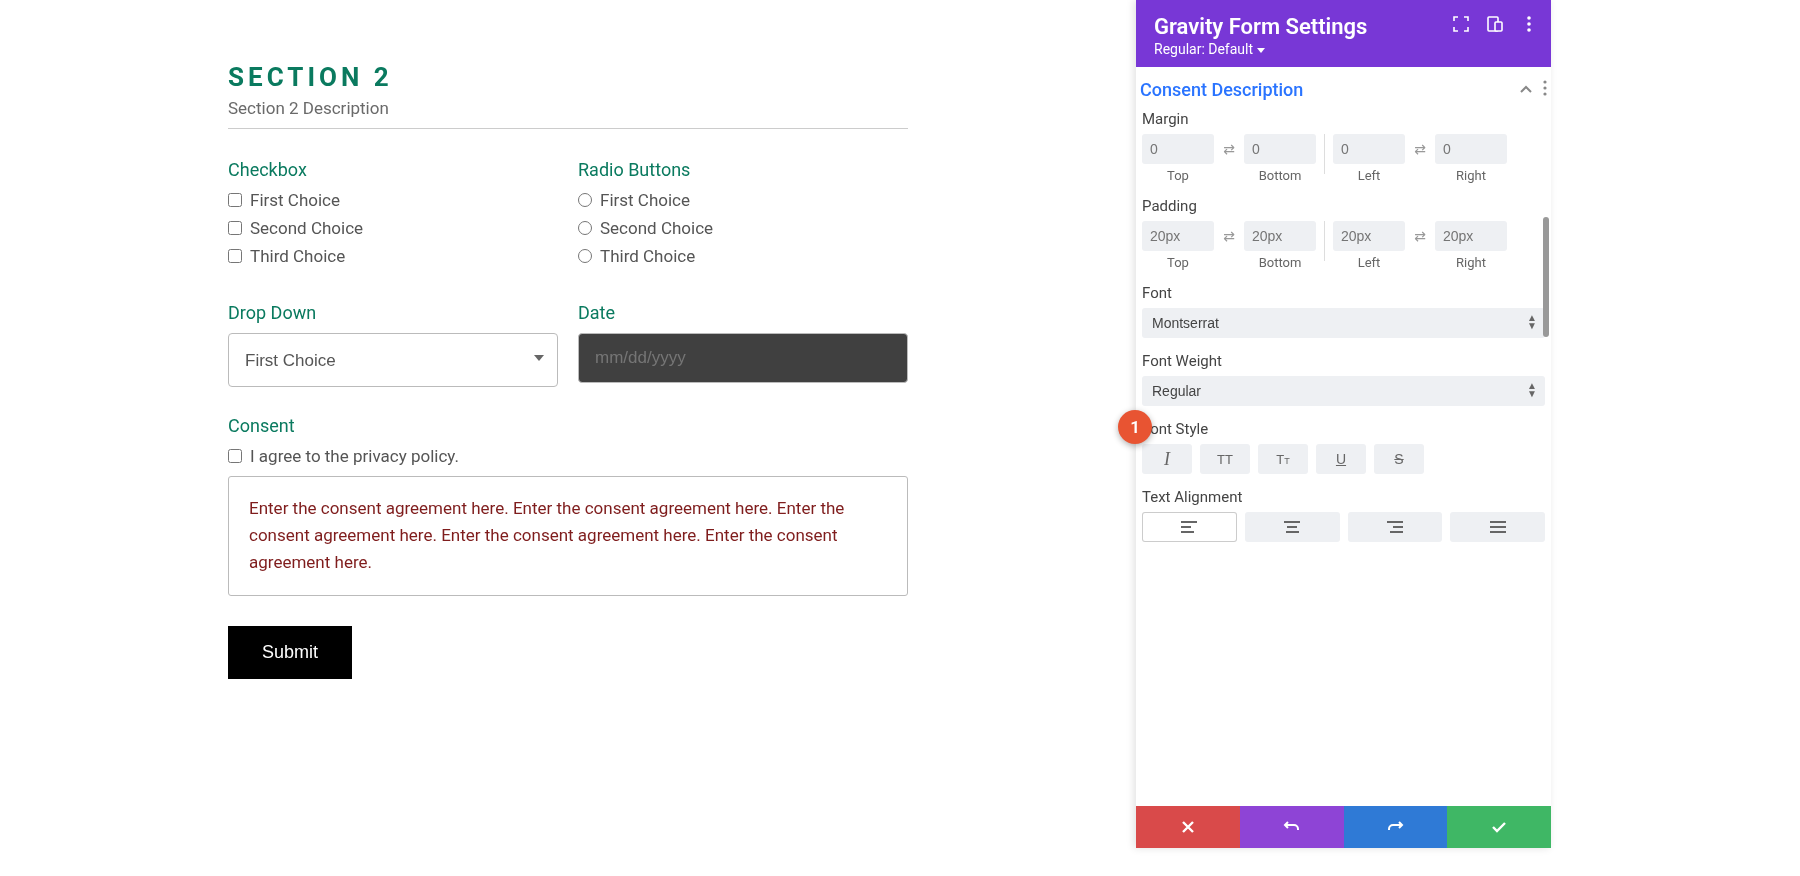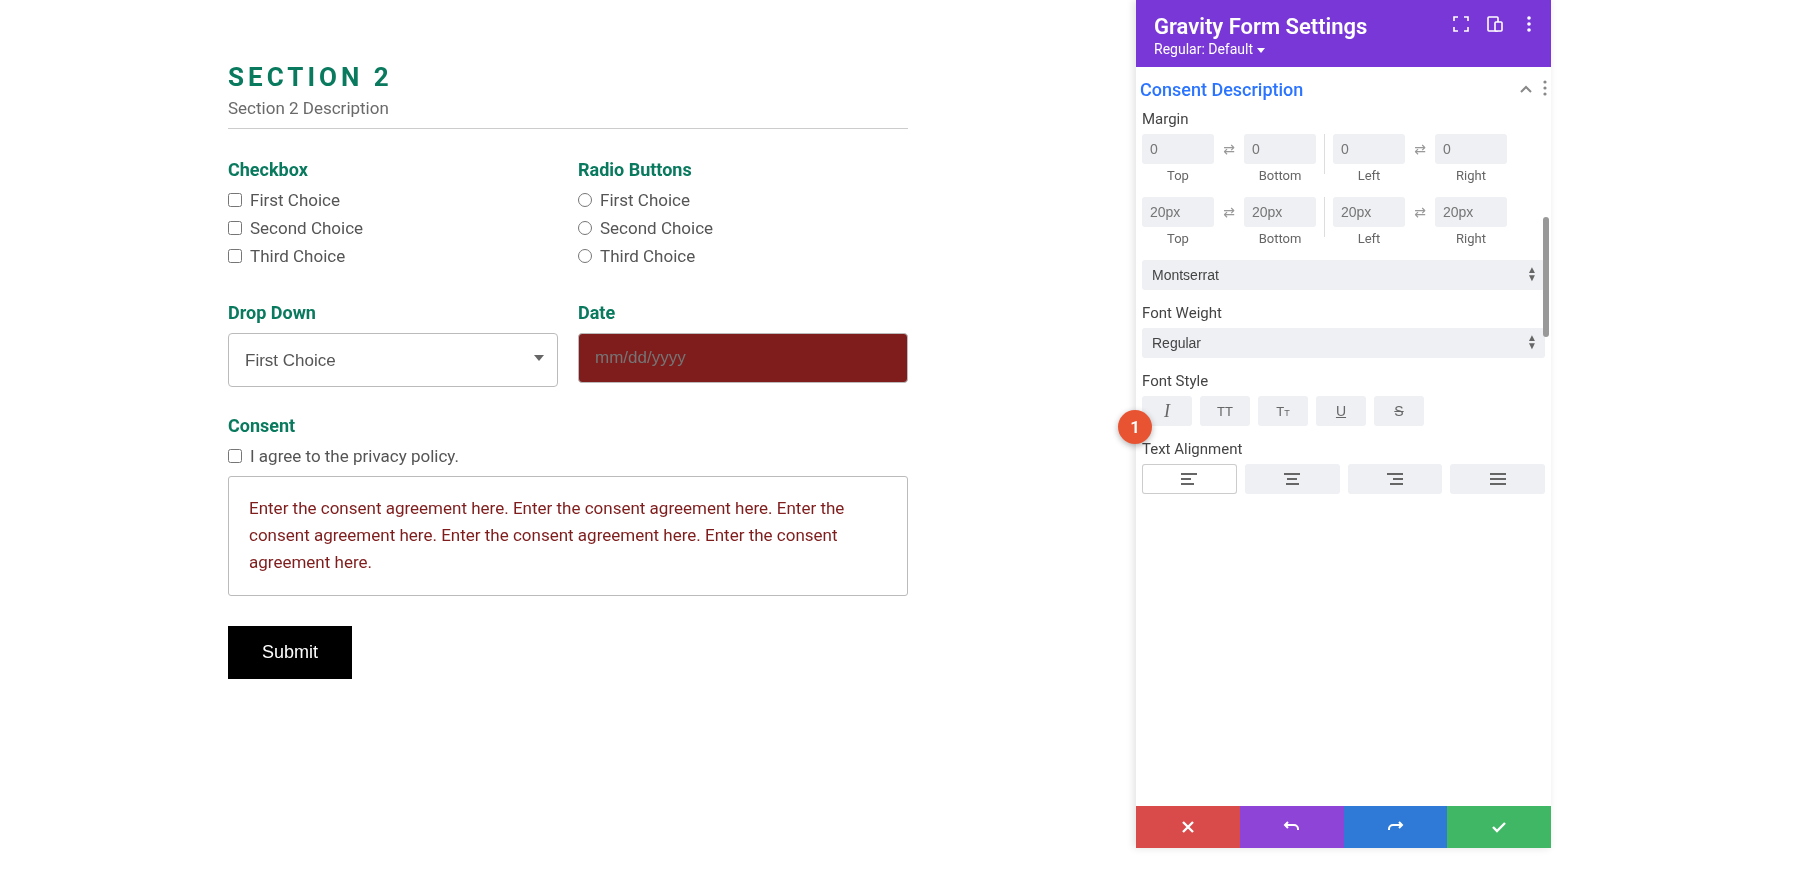--- a/index.html
+++ b/index.html
@@ -5,28 +5,28 @@
 * { box-sizing: border-box; margin: 0; padding: 0; }
 body { font-family: -apple-system, BlinkMacSystemFont, "Segoe UI", Roboto, Arial, sans-serif; background: #fff; width: 1800px; height: 876px; overflow: hidden; position: relative; }
 
 .main-area { position: absolute; left: 0; top: 0; width: 1136px; height: 876px; padding: 30px 228px 30px 228px; margin-top: 32px; }
 .section-title { color: #0a7a5f; font-size: 26px; font-weight: 700; letter-spacing: 4px; margin-bottom: 6px; }
 .section-desc { color: #6a6a6a; font-size: 17px; margin-bottom: 10px; }
 .hr { border-top: 1px solid #ccc; margin-bottom: 30px; }
 
 .form-row { display: flex; gap: 20px; margin-bottom: 28px; }
 .form-col { flex: 1; }
-.field-label { color: #0a7a5f; font-size: 18px; font-weight: 700; margin-bottom: 10px; }
+.field-label { color: #0a7a5f; font-size: 18px; font-weight: 400; margin-bottom: 10px; }
 .choice-item { display: flex; align-items: center; gap: 8px; margin-bottom: 8px; font-size: 17px; color: #555; }
 .choice-item input[type="checkbox"], .choice-item input[type="radio"] { width: 14px; height: 14px; }
 
 .select-wrap { position: relative; }
 .select-input { width: 100%; height: 54px; border: 1px solid #bbb; border-radius: 4px; padding: 0 16px; font-size: 17px; color: #555; background: #fff; appearance: none; }
 .select-caret { position: absolute; right: 14px; top: 22px; pointer-events: none; border-left: 5px solid transparent; border-right: 5px solid transparent; border-top: 6px solid #666; }
-.date-input { width: 100%; max-width: 440px; height: 50px; border: 1px solid #bbb; border-radius: 4px; padding: 0 16px; font-size: 17px; color: #999; background: #7f1d1d; }
+.date-input { width: 100%; max-width: 440px; height: 50px; border: 1px solid #bbb; border-radius: 4px; padding: 0 16px; font-size: 17px; color: #999; background: #404040; }
 
 .consent-box { border: 1px solid #bbb; border-radius: 3px; padding: 18px 20px; font-size: 17px; color: #7f1d1d; line-height: 1.6; margin-top: 10px; }
 .submit-btn { background: #000; color: #fff; font-size: 18px; padding: 16px 34px; border: none; cursor: pointer; margin-top: 30px; }
 
 .badge-circle { position: absolute; left: 1118px; top: 410px; width: 34px; height: 34px; background: #e85432; color: #fff; border-radius: 50%; display: flex; align-items: center; justify-content: center; font-size: 17px; font-weight: 600; z-index: 5; box-shadow: 0 2px 6px rgba(0,0,0,.3); }
 
 .panel { position: absolute; right: 249px; top: 0; width: 415px; height: 848px; background: #fff; box-shadow: -2px 0 8px rgba(0,0,0,.12); display: flex; flex-direction: column; }
 .panel-head { background: #7837d6; color: #fff; padding: 14px 18px 10px; position: relative; }
 .panel-title { font-size: 22px; font-weight: 600; }
 .panel-preset { font-size: 14px; margin-top: 2px; }
@@ -192,32 +192,34 @@
         <span class="link-ic">⇄</span>
         <div class="sp-box"><input class="sp-input" placeholder="0" style=""><div class="sp-label">Bottom</div></div>
         <div class="vdiv"></div>
         <div class="sp-box"><input class="sp-input" placeholder="0" style=""><div class="sp-label">Left</div></div>
         <span class="link-ic">⇄</span>
         <div class="sp-box"><input class="sp-input" placeholder="0" style=""><div class="sp-label">Right</div></div>
       </div>
     </div>
 
     <div class="field-group">
+      <div class="fg-label">Padding</div>
       <div class="spacing-row">
         <div class="sp-box"><input class="sp-input" placeholder="20px" style=""><div class="sp-label">Top</div></div>
         <span class="link-ic">⇄</span>
         <div class="sp-box"><input class="sp-input" placeholder="20px" style=""><div class="sp-label">Bottom</div></div>
         <div class="vdiv"></div>
         <div class="sp-box"><input class="sp-input" placeholder="20px" style=""><div class="sp-label">Left</div></div>
         <span class="link-ic">⇄</span>
         <div class="sp-box"><input class="sp-input" placeholder="20px" style=""><div class="sp-label">Right</div></div>
       </div>
     </div>
 
     <div class="field-group">
+      <div class="fg-label">Font</div>
       <div class="select-field-wrap">
         <select class="select-field"><option>Montserrat</option></select>
         <span class="select-updown">▲<br>▼</span>
       </div>
     </div>
 
     <div class="field-group">
       <div class="fg-label">Font Weight</div>
       <div class="select-field-wrap">
         <select class="select-field"><option>Regular</option></select>

